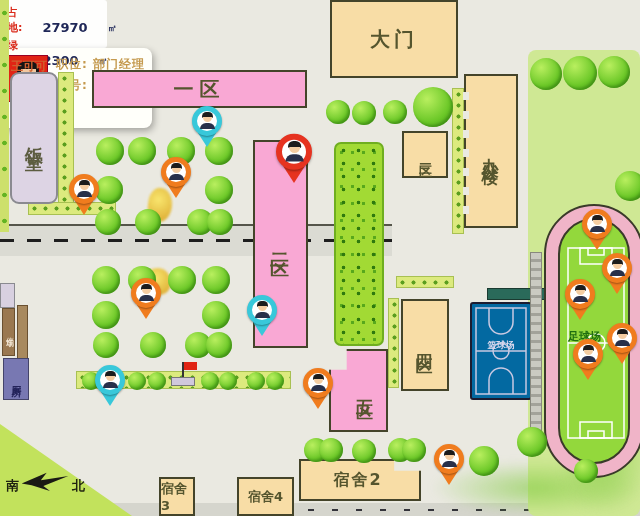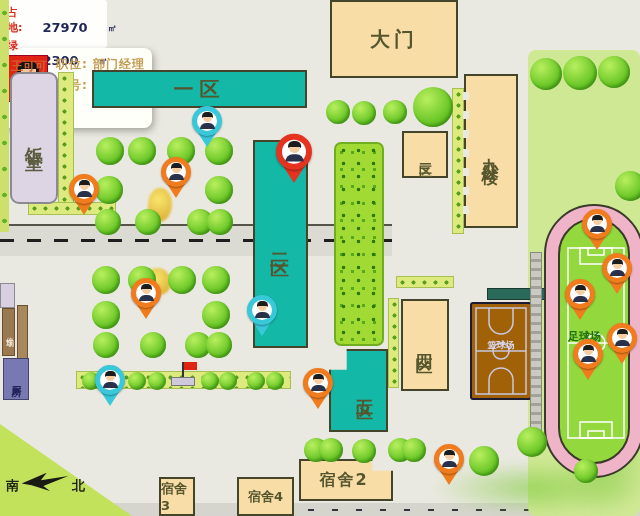--- a/index.html
+++ b/index.html
@@ -4,21 +4,21 @@
 <style>
   html,body{margin:0;padding:0;background:#555;}
   #stage{position:relative;width:640px;height:516px;overflow:hidden;background:#eae9e1;
          font-family:"DejaVu Sans",sans-serif;}
   #stage *{box-sizing:border-box;}
 
   
   .abs{position:absolute;}
   .bldg{position:absolute;display:flex;align-items:center;justify-content:center;
         border:2px solid #44442a;color:#55552e;font-weight:bold;z-index:3;}
-  .b-yellow{background:#14b8a6;text-align:center;}
+  .b-yellow{background:#f9a8d4;text-align:center;}
   .b-tan{background:#f8dda6;}
   .vtext{writing-mode:vertical-rl;text-orientation:upright;letter-spacing:5px;}
 
   
   .title{position:absolute;left:18px;top:8px;font-size:31px;font-weight:bold;letter-spacing:1px;
          color:#81992b;-webkit-text-stroke:1px #3c4a12;
          text-shadow:2px 2px 0 rgba(255,255,255,.75);z-index:8;}
 
   
   .road-main{left:0;top:224px;width:392px;height:32px;background:#dbdbd3;z-index:1;border-top:2px solid #55554a;}
@@ -94,36 +94,36 @@
   .office::before{content:"";position:absolute;left:-3px;top:5px;bottom:5px;width:6px;
         background:repeating-linear-gradient(to bottom,transparent 0 11px,#eae9e1 11px 19px);}
   .zone3{left:402px;top:131px;width:46px;height:47px;font-size:13px;}
   .zone3 .vtext{letter-spacing:2px;}
   .zone2{left:253px;top:140px;width:55px;height:208px;font-size:19px;}
   .zone4{left:401px;top:299px;width:48px;height:92px;font-size:17px;}
   .zone5{left:329px;top:349px;width:59px;height:83px;font-size:17px;
         clip-path:polygon(30% 0,100% 0,100% 100%,0 100%,0 25%,30% 25%);padding-left:14px;}
   .zone6{left:76px;top:388px;width:214px;height:40px;font-size:19px;letter-spacing:5px;}
   .dorm1{left:114px;top:432px;width:172px;height:38px;font-size:17px;letter-spacing:2px;}
-  .dorm2{left:299px;top:459px;width:94px;height:42px;font-size:16px;letter-spacing:2px;
+  .dorm2{left:299px;top:459px;width:122px;height:42px;font-size:16px;letter-spacing:2px;
         clip-path:polygon(0 0,78% 0,78% 28%,100% 28%,100% 100%,0 100%);padding-right:4px;}
   .dorm3{left:159px;top:477px;width:36px;height:39px;font-size:13px;}
   .dorm4{left:237px;top:477px;width:57px;height:39px;font-size:13px;}
   .parking{left:2px;top:308px;width:13px;height:48px;background:#9a7850;border:1px solid #6a5030;
         color:#f5ead8;font-size:8px;z-index:3;display:flex;align-items:center;justify-content:center;}
   .parking .vtext{letter-spacing:1px;}
   .parking-strip{left:17px;top:305px;width:11px;height:56px;background:#a8895e;border:1px solid #6a5030;z-index:3;}
   .toilet{left:3px;top:358px;width:26px;height:42px;background:#7878b2;border:1px solid #44446a;
         color:#23235a;font-size:10px;font-weight:bold;z-index:3;display:flex;align-items:center;justify-content:center;}
   .toilet .vtext{letter-spacing:2px;}
   .small-box{left:0;top:283px;width:15px;height:25px;background:#d8d0e0;border:1px solid #909;
         border-color:#8a8a90;z-index:3;}
 
   
-  .bball{left:470px;top:302px;width:62px;height:98px;background:#a16207;border:2px solid #1c1c30;
+  .bball{left:470px;top:302px;width:62px;height:98px;background:#0369a1;border:2px solid #1c1c30;
         border-radius:3px;z-index:3;}
   .teal-bar{left:487px;top:288px;width:60px;height:12px;background:#2a6a5a;border:1px solid #1a3a30;z-index:3;}
   .bleachers{left:530px;top:252px;width:12px;height:185px;border:1px solid #88887e;z-index:3;
         background:repeating-linear-gradient(to bottom,#cacac2 0 6px,#a2a29a 6px 9px);}
   .track{left:544px;top:204px;width:100px;height:274px;background:#f0b4c8;border:2px solid #3a3a2a;
         border-radius:52px;z-index:3;}
   .field{position:absolute;left:12px;top:12px;right:12px;bottom:12px;background:#93d83c;
         border:2px solid #3a3a2a;border-radius:40px;overflow:hidden;}
   .field svg{position:absolute;left:0;top:0;}
 

